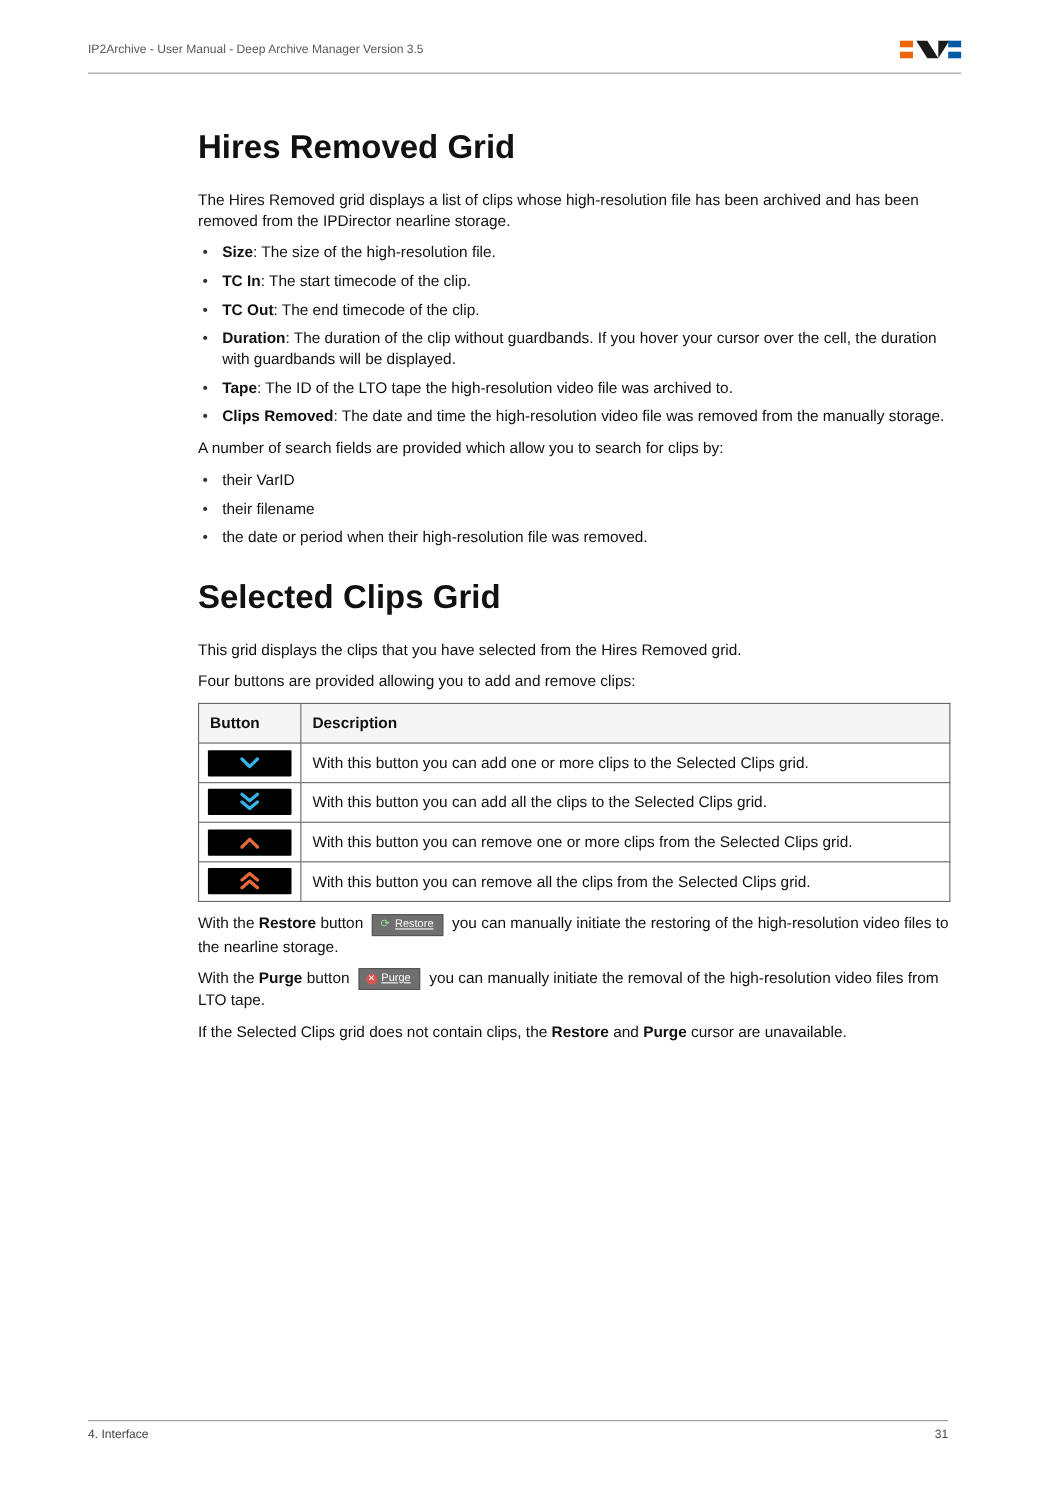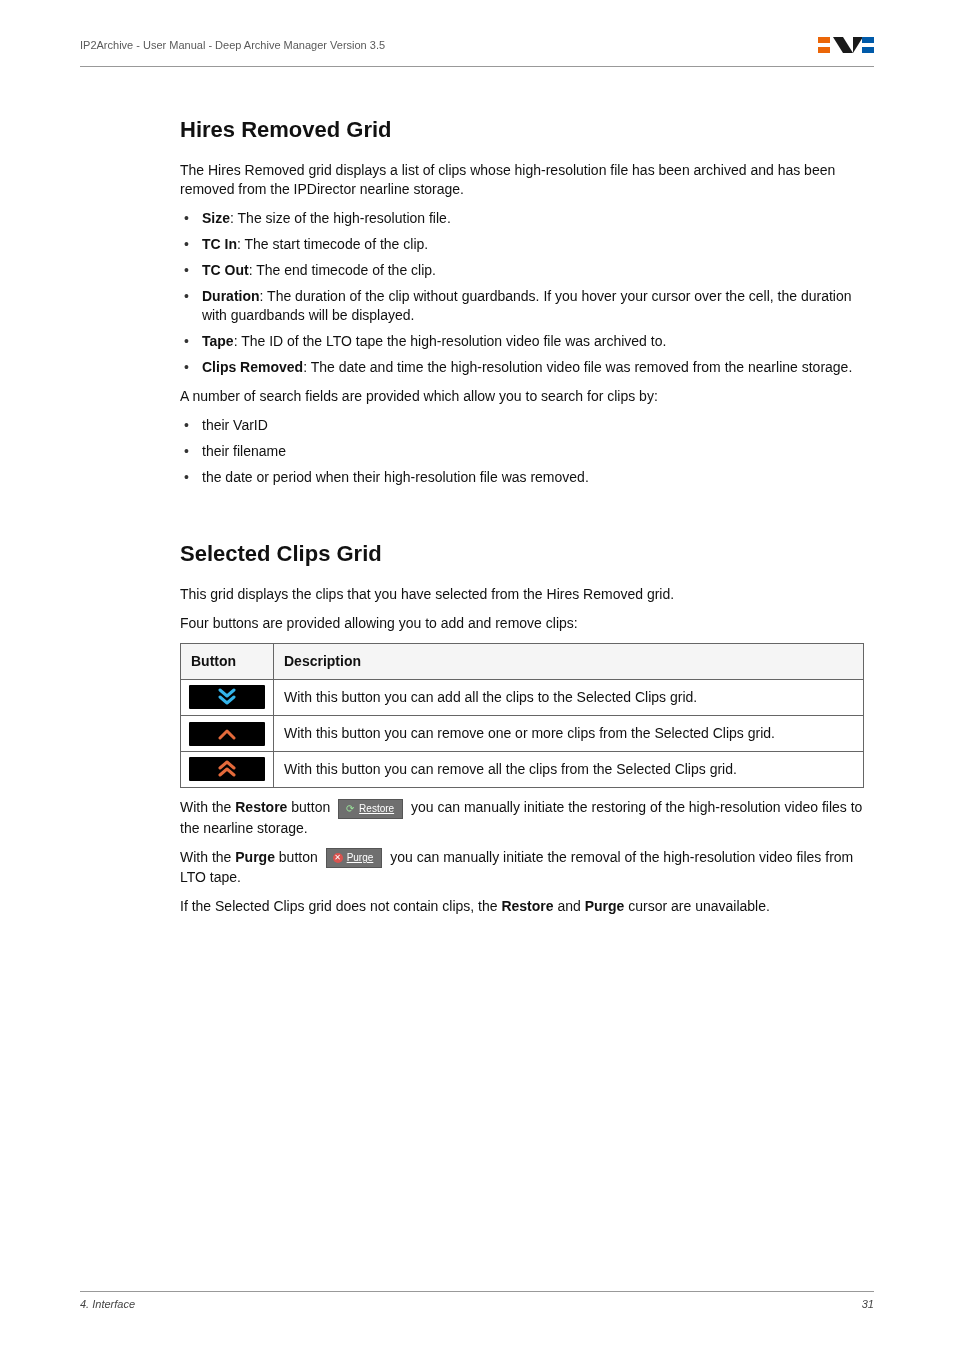--- a/index.html
+++ b/index.html
@@ -38,21 +38,21 @@
     margin: 6px 0 0 0;
   }
   .content {
     margin-left: 100px;
     margin-right: 10px;
     padding-top: 48px;
     font-size: 14px;
     line-height: 1.36;
   }
   .h2 {
-    font-size: 22px;
+    font-size: 30px;
     font-weight: bold;
     margin: 0 0 16px 0;
   }
   .p {
     margin: 10px 0 10px 0;
   }
   ul.bullets {
     list-style: none;
     padding: 0;
     margin: 4px 0 10px 0;
@@ -63,21 +63,21 @@
     margin: 7px 0;
   }
   ul.bullets > li::before {
     content: "•";
     position: absolute;
     left: 4px;
     top: 0;
     color: #333;
   }
   .b { font-weight: bold; }
-  .section-gap { margin-top: 52px; }
+  .section-gap { margin-top: 26px; }
   table.desc {
     border-collapse: collapse;
     width: 100%;
     margin-top: 4px;
   }
   table.desc th, table.desc td {
     border: 1px solid #666;
     padding: 8px 10px;
     text-align: left;
     vertical-align: middle;
@@ -132,23 +132,22 @@
   .inline-btn .glyph.g-purge {
     background: #d9534f;
     color: #fff;
     font-size: 8px;
     line-height: 10px;
   }
   .inline-btn .lbl { text-decoration: underline; }
   .footer {
     position: absolute;
     left: 80px;
-    right: 80px;
+    right: 92px;
     bottom: 40px;
-    font-style: italic;
   }
   .footer-hr {
     border: none;
     border-top: 1px solid #999;
     margin: 0 0 6px 0;
   }
   .footer-row {
     display: flex;
     justify-content: space-between;
     font-size: 11px;
@@ -179,21 +178,21 @@
     <div class="h2">Hires Removed Grid</div>
 
     <div class="p">The Hires Removed grid displays a list of clips whose high-resolution file has been archived and has been removed from the IPDirector nearline storage.</div>
 
     <ul class="bullets">
       <li><span class="b">Size</span><span>: The size of the high-resolution file.</span></li>
       <li><span class="b">TC In</span><span>: The start timecode of the clip.</span></li>
       <li><span class="b">TC Out</span><span>: The end timecode of the clip.</span></li>
       <li><span class="b">Duration</span><span>: The duration of the clip without guardbands. If you hover your cursor over the cell, the duration with guardbands will be displayed.</span></li>
       <li><span class="b">Tape</span><span>: The ID of the LTO tape the high-resolution video file was archived to.</span></li>
-      <li><span class="b">Clips Removed</span><span>: The date and time the high-resolution video file was removed from the nearline storage.</span></li>
+      <li><span class="b">Clips Removed</span><span>: The date and time the high-resolution video file was removed from the manually storage.</span></li>
     </ul>
 
     <div class="p">A number of search fields are provided which allow you to search for clips by:</div>
 
     <ul class="bullets">
       <li>their VarID</li>
       <li>their filename</li>
       <li>the date or period when their high-resolution file was removed.</li>
     </ul>
 
@@ -207,20 +206,30 @@
       <thead>
         <tr>
           <th>Button</th>
           <th>Description</th>
         </tr>
       </thead>
       <tbody>
         <tr>
           <td class="icon-cell">
             <span class="icon-btn">
+              <svg width="18" height="14" viewBox="0 0 18 14">
+                  <polyline points="2,3 9,10 16,3" fill="none" stroke="#34b4ea" stroke-width="3" stroke-linecap="round" stroke-linejoin="round"></polyline>
+                </svg>
+            </span>
+          </td>
+          <td>With this button you can add one or more clips to the Selected Clips grid.</td>
+        </tr>
+        <tr>
+          <td class="icon-cell">
+            <span class="icon-btn">
               <svg width="18" height="18" viewBox="0 0 18 18">
                 <polyline points="2,2 9,8 16,2" fill="none" stroke="#34b4ea" stroke-width="3" stroke-linecap="round" stroke-linejoin="round"></polyline>
                 <polyline points="2,9 9,15 16,9" fill="none" stroke="#34b4ea" stroke-width="3" stroke-linecap="round" stroke-linejoin="round"></polyline>
               </svg>
             </span>
           </td>
           <td>With this button you can add all the clips to the Selected Clips grid.</td>
         </tr>
         <tr>
           <td class="icon-cell">

